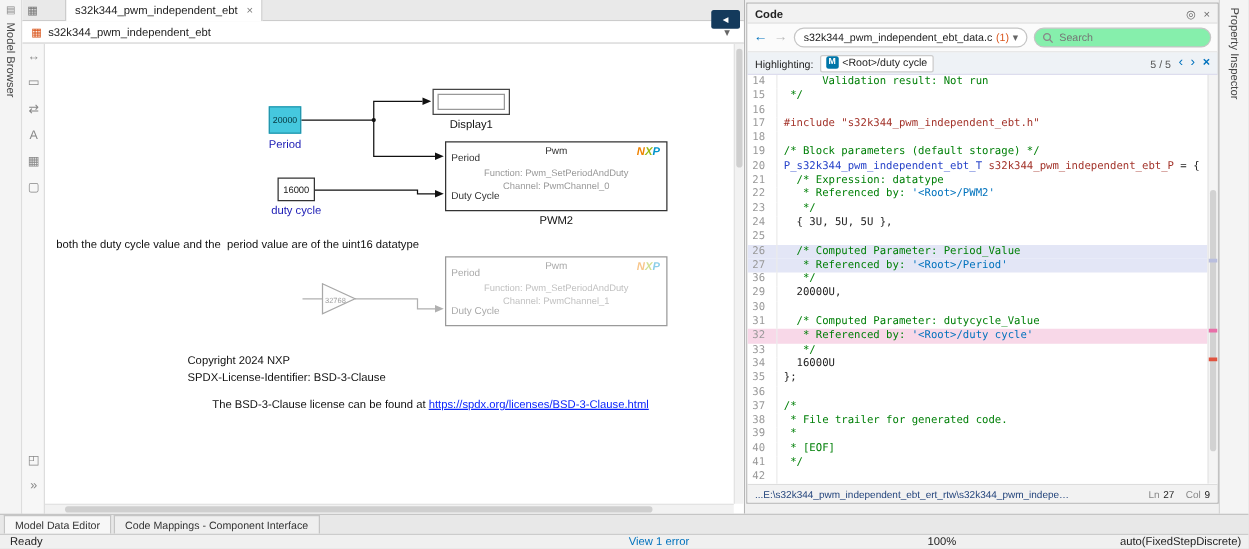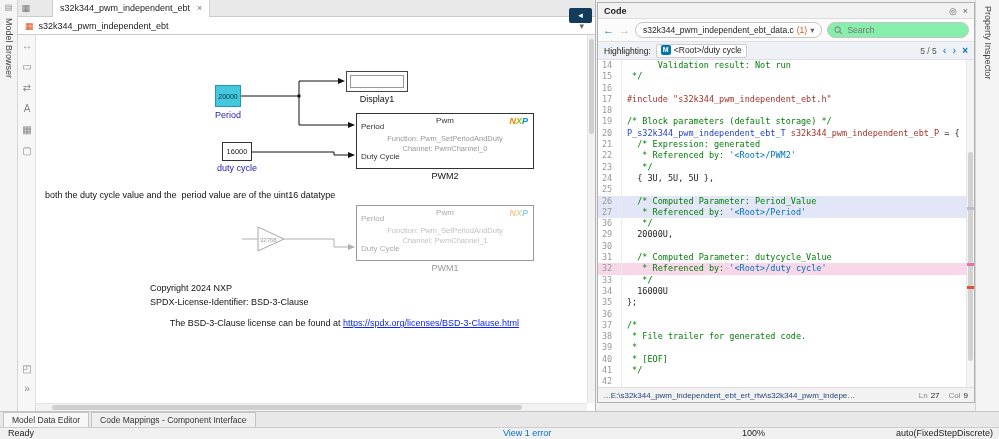--- a/index.html
+++ b/index.html
@@ -210,21 +210,20 @@
       <div class="blk-label" style="left:320px;top:136px;width:178px;">PWM2</div>
 
       <div id="blk-pwm1" class="blk pwm">
         <div class="pwm-title">Pwm</div>
         <div class="pwm-in1">Period</div>
         <div class="pwm-in2">Duty Cycle</div>
         <div class="pwm-fn">Function: Pwm_SetPeriodAndDuty</div>
         <div class="pwm-ch">Channel: PwmChannel_1</div>
         <div class="nxp"><span class="n">N</span><span class="x">X</span><span class="p">P</span></div>
       </div>
-      <div class="blk-label" style="left:320px;top:228px;width:178px;color:#9a9a9a;">PWM1</div>
 
       <div class="annotation" style="left:9px;top:155px;">both the duty cycle value and the  period value are of the uint16 datatype</div>
       <div class="annotation" style="left:114px;top:248px;">Copyright 2024 NXP</div>
       <div class="annotation" style="left:114px;top:262px;">SPDX-License-Identifier: BSD-3-Clause</div>
       <div class="annotation" style="left:114px;top:273px;">
         <span>The BSD-3-Clause license can be found at </span><a href="#">https://spdx.org/licenses/BSD-3-Clause.html</a>
       </div>
 
       <div class="sb-v">
           <div class="sb-v-thumb"></div>
@@ -277,21 +276,21 @@
 
     <div id="cp-code">
       <div id="code-lines">
           <div class="code-row"><span class="ln">14</span><span class="cd"><span class="sg-c">      Validation result: Not run</span></span></div>
           <div class="code-row"><span class="ln">15</span><span class="cd"><span class="sg-c"> */</span></span></div>
           <div class="code-row"><span class="ln">16</span><span class="cd"></span></div>
           <div class="code-row"><span class="ln">17</span><span class="cd"><span class="sg-r">#include "s32k344_pwm_independent_ebt.h"</span></span></div>
           <div class="code-row"><span class="ln">18</span><span class="cd"></span></div>
           <div class="code-row"><span class="ln">19</span><span class="cd"><span class="sg-c">/* Block parameters (default storage) */</span></span></div>
           <div class="code-row"><span class="ln">20</span><span class="cd"><span class="sg-t">P_s32k344_pwm_independent_ebt_T</span><span class="sg-p"> </span><span class="sg-r">s32k344_pwm_independent_ebt_P</span><span class="sg-p"> = {</span></span></div>
-          <div class="code-row"><span class="ln">21</span><span class="cd"><span class="sg-c">  /* Expression: generated</span></span></div>
+          <div class="code-row"><span class="ln">21</span><span class="cd"><span class="sg-c">  /* Expression: datatype</span></span></div>
           <div class="code-row"><span class="ln">22</span><span class="cd"><span class="sg-c">   * Referenced by: </span><span class="sg-l">'&lt;Root&gt;/PWM2'</span></span></div>
           <div class="code-row"><span class="ln">23</span><span class="cd"><span class="sg-c">   */</span></span></div>
           <div class="code-row"><span class="ln">24</span><span class="cd"><span class="sg-p">  { 3U, 5U, 5U },</span></span></div>
           <div class="code-row"><span class="ln">25</span><span class="cd"></span></div>
           <div class="code-row sel"><span class="ln">26</span><span class="cd"><span class="sg-c">  /* Computed Parameter: Period_Value</span></span></div>
           <div class="code-row sel"><span class="ln">27</span><span class="cd"><span class="sg-c">   * Referenced by: </span><span class="sg-l">'&lt;Root&gt;/Period'</span></span></div>
           <div class="code-row"><span class="ln">36</span><span class="cd"><span class="sg-c">   */</span></span></div>
           <div class="code-row"><span class="ln">29</span><span class="cd"><span class="sg-p">  20000U,</span></span></div>
           <div class="code-row"><span class="ln">30</span><span class="cd"></span></div>
           <div class="code-row"><span class="ln">31</span><span class="cd"><span class="sg-c">  /* Computed Parameter: dutycycle_Value</span></span></div>

